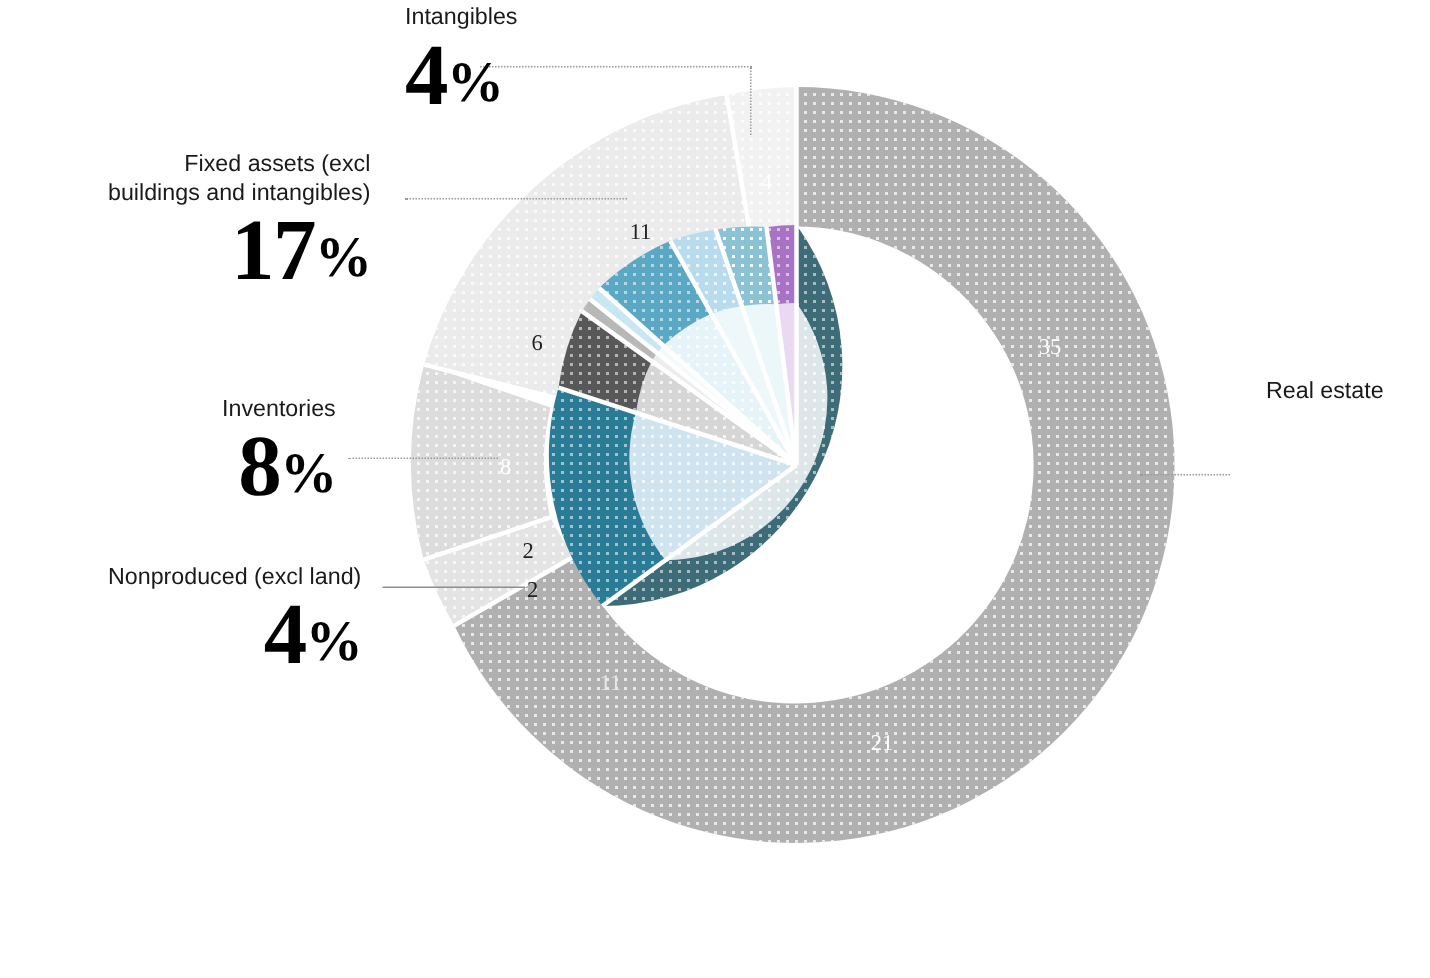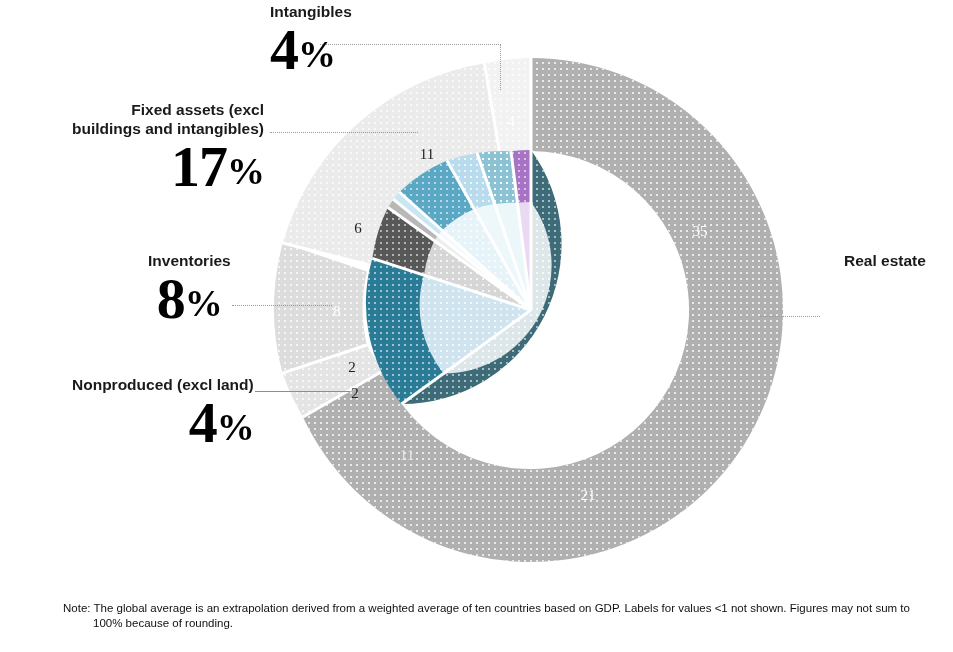--- a/index.html
+++ b/index.html
@@ -7,32 +7,32 @@
     width:953px;height:652px;background:#ffffff;
     font-family:"Liberation Sans", sans-serif;
     color:#111;overflow:hidden;position:relative;
   }
   #stage{position:relative;width:953px;height:652px;}
 
   
   .callout{position:absolute;}
   .callout .cap{
     font-family:"Liberation Sans", sans-serif;
-    font-size:15.5px;line-height:19px;color:#1a1a1a;white-space:pre-line;font-weight:bold;
+    font-size:15.5px;line-height:19px;color:#1a1a1a;white-space:pre-line;
   }
   .callout .pct{
     font-family:"Liberation Serif", serif;
     font-weight:700;font-size:55px;line-height:58px;color:#000;
     letter-spacing:-1px;
   }
   .callout .pct .sym{font-size:38px;vertical-align:2px;}
 
   .c-intangibles{left:270px;top:2px;text-align:left;}
   .c-fixed{left:72px;top:100px;text-align:right;}
-  .c-inventories{left:148px;top:251px;text-align:center;}
+  .c-inventories{left:148px;top:263px;text-align:right;}
   .c-nonproduced{left:72px;top:375px;text-align:right;}
   .c-realestate{left:844px;top:251px;text-align:right;}
 
   .c-intangibles .pct{font-size:58px;}
   .c-fixed .pct{font-size:58px;}
   .c-inventories .pct{font-size:58px;}
   .c-nonproduced .pct{font-size:58px;}
   .c-realestate .pct{font-size:58px;}
 
   
@@ -220,18 +220,14 @@
     <div class="cap">Nonproduced (excl land)</div>
     <div class="pct" style="padding-left:12px;">
       <span>4</span><span class="sym">%</span>
     </div>
   </div>
 
   <div class="callout c-realestate">
     <div class="cap">Real estate</div>
   </div>
 
-  <div class="foot note">
-    <span>Note: The global average is an extrapolation derived from a weighted average of ten countries based on GDP.  Labels for values &lt;1 not shown.  Figures may not sum to</span>
-    <span class="ind">100% because of rounding.</span>
-  </div>
 
 </div>
 
 </body></html>

